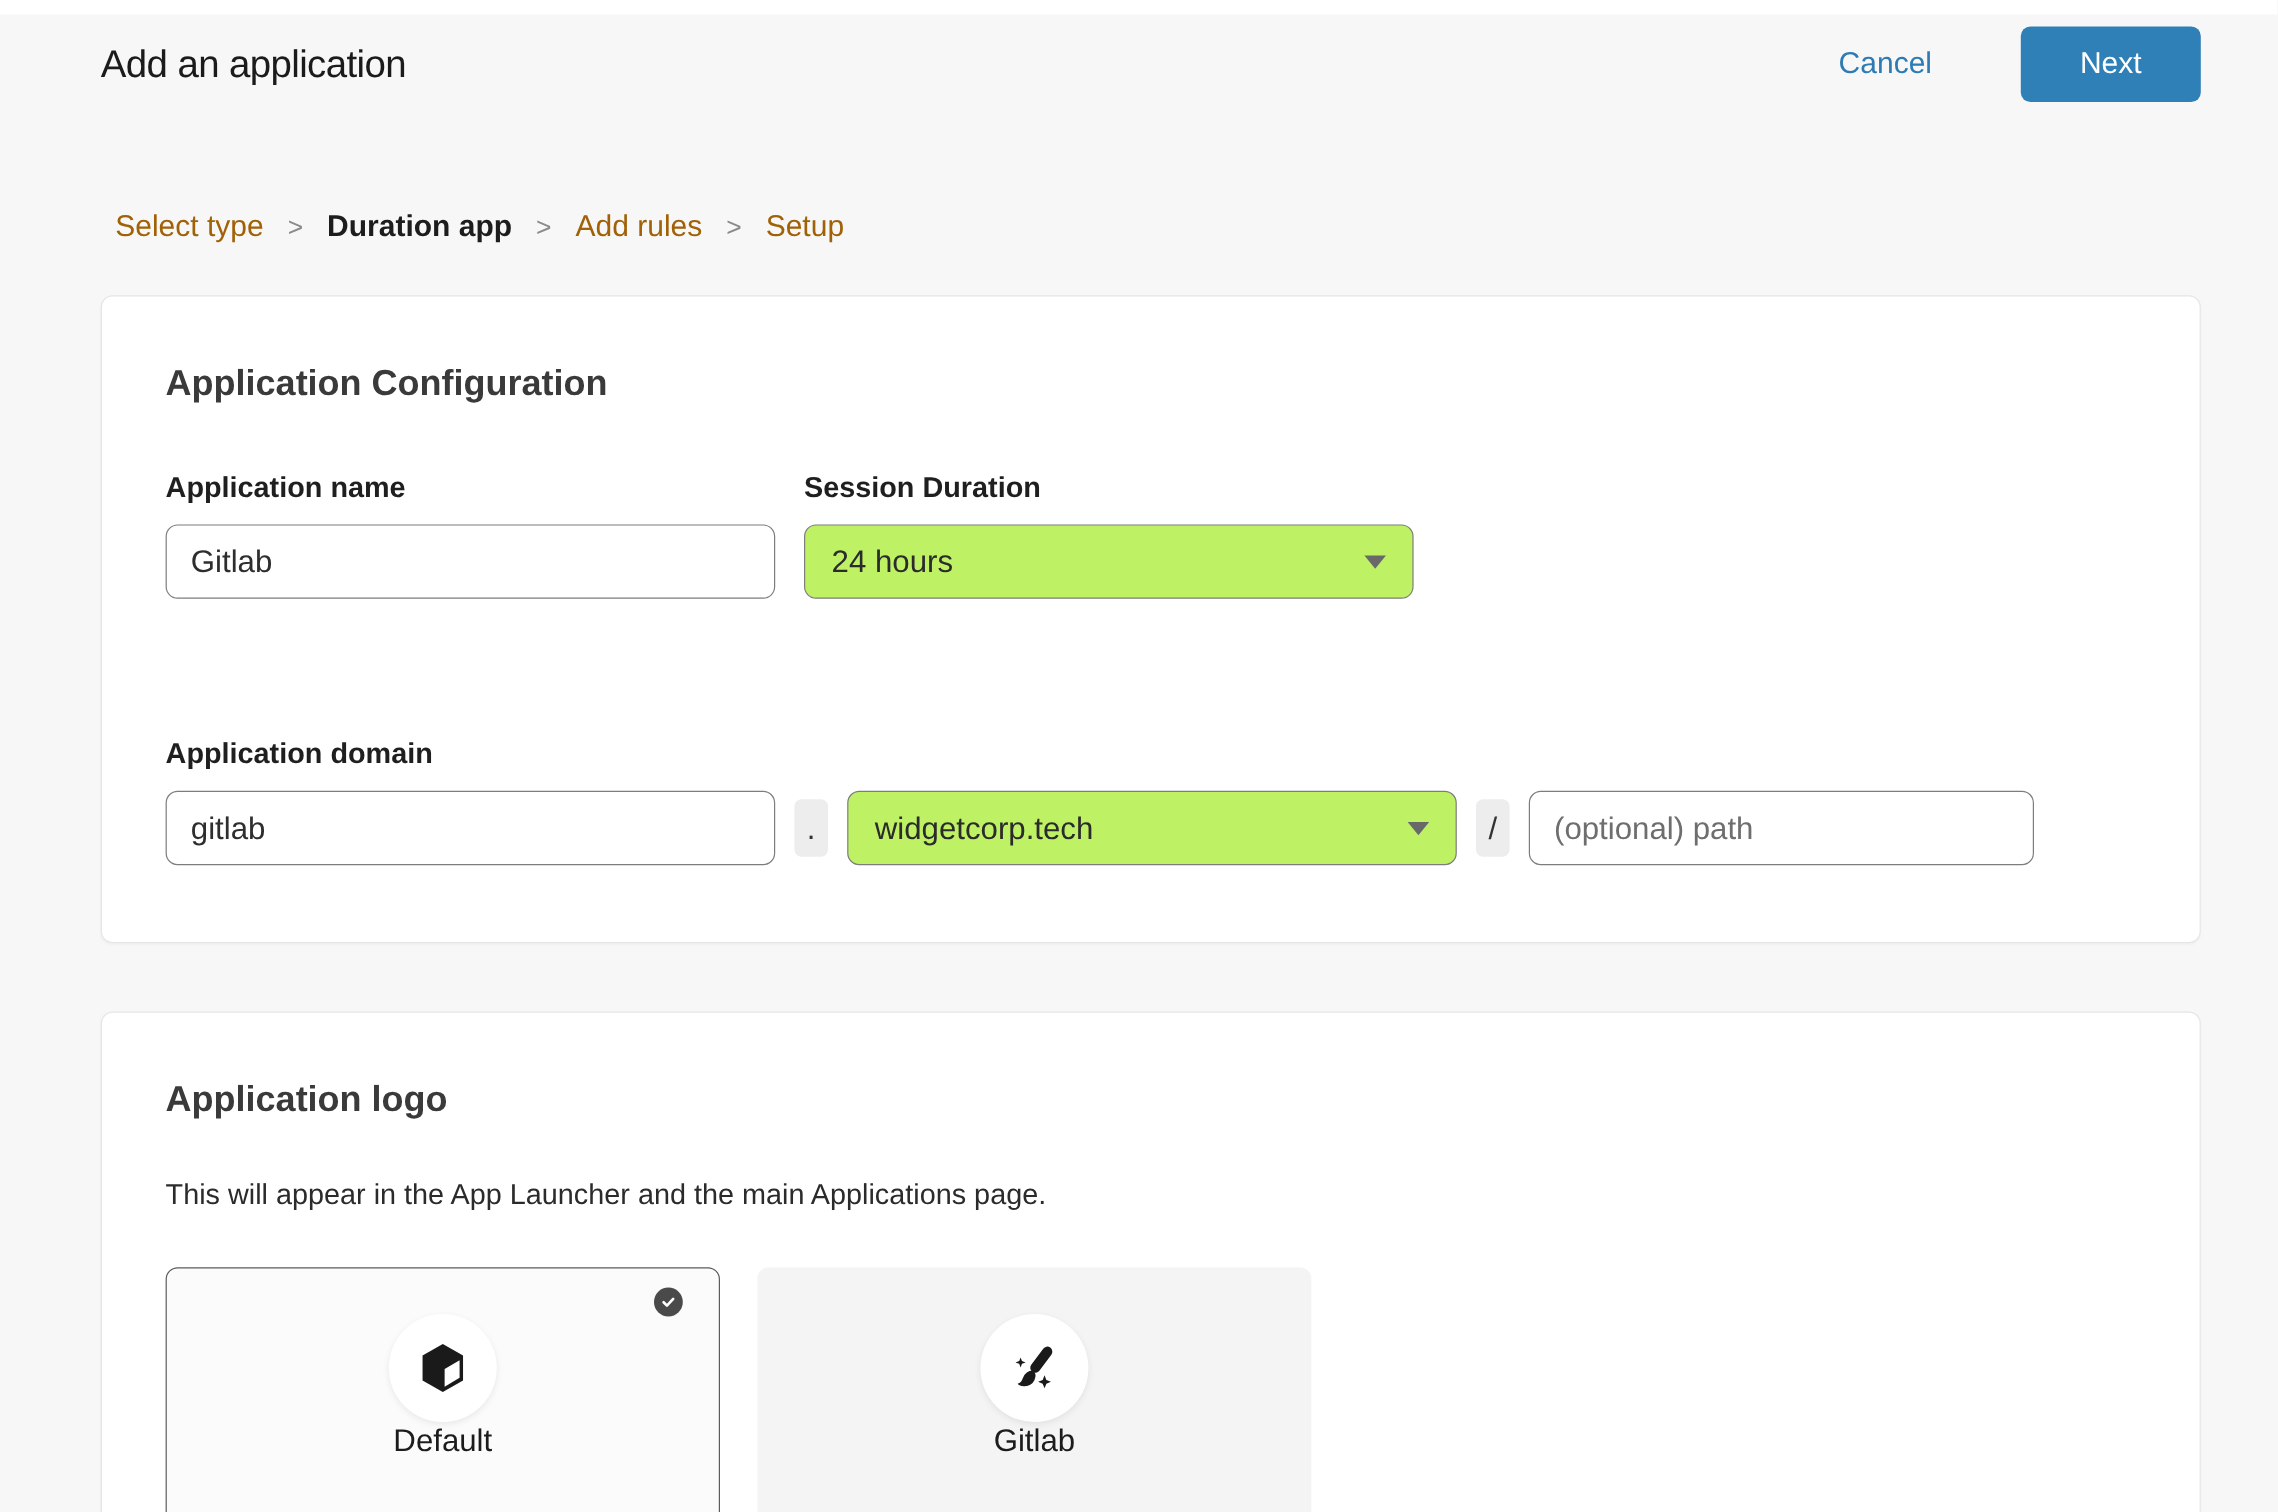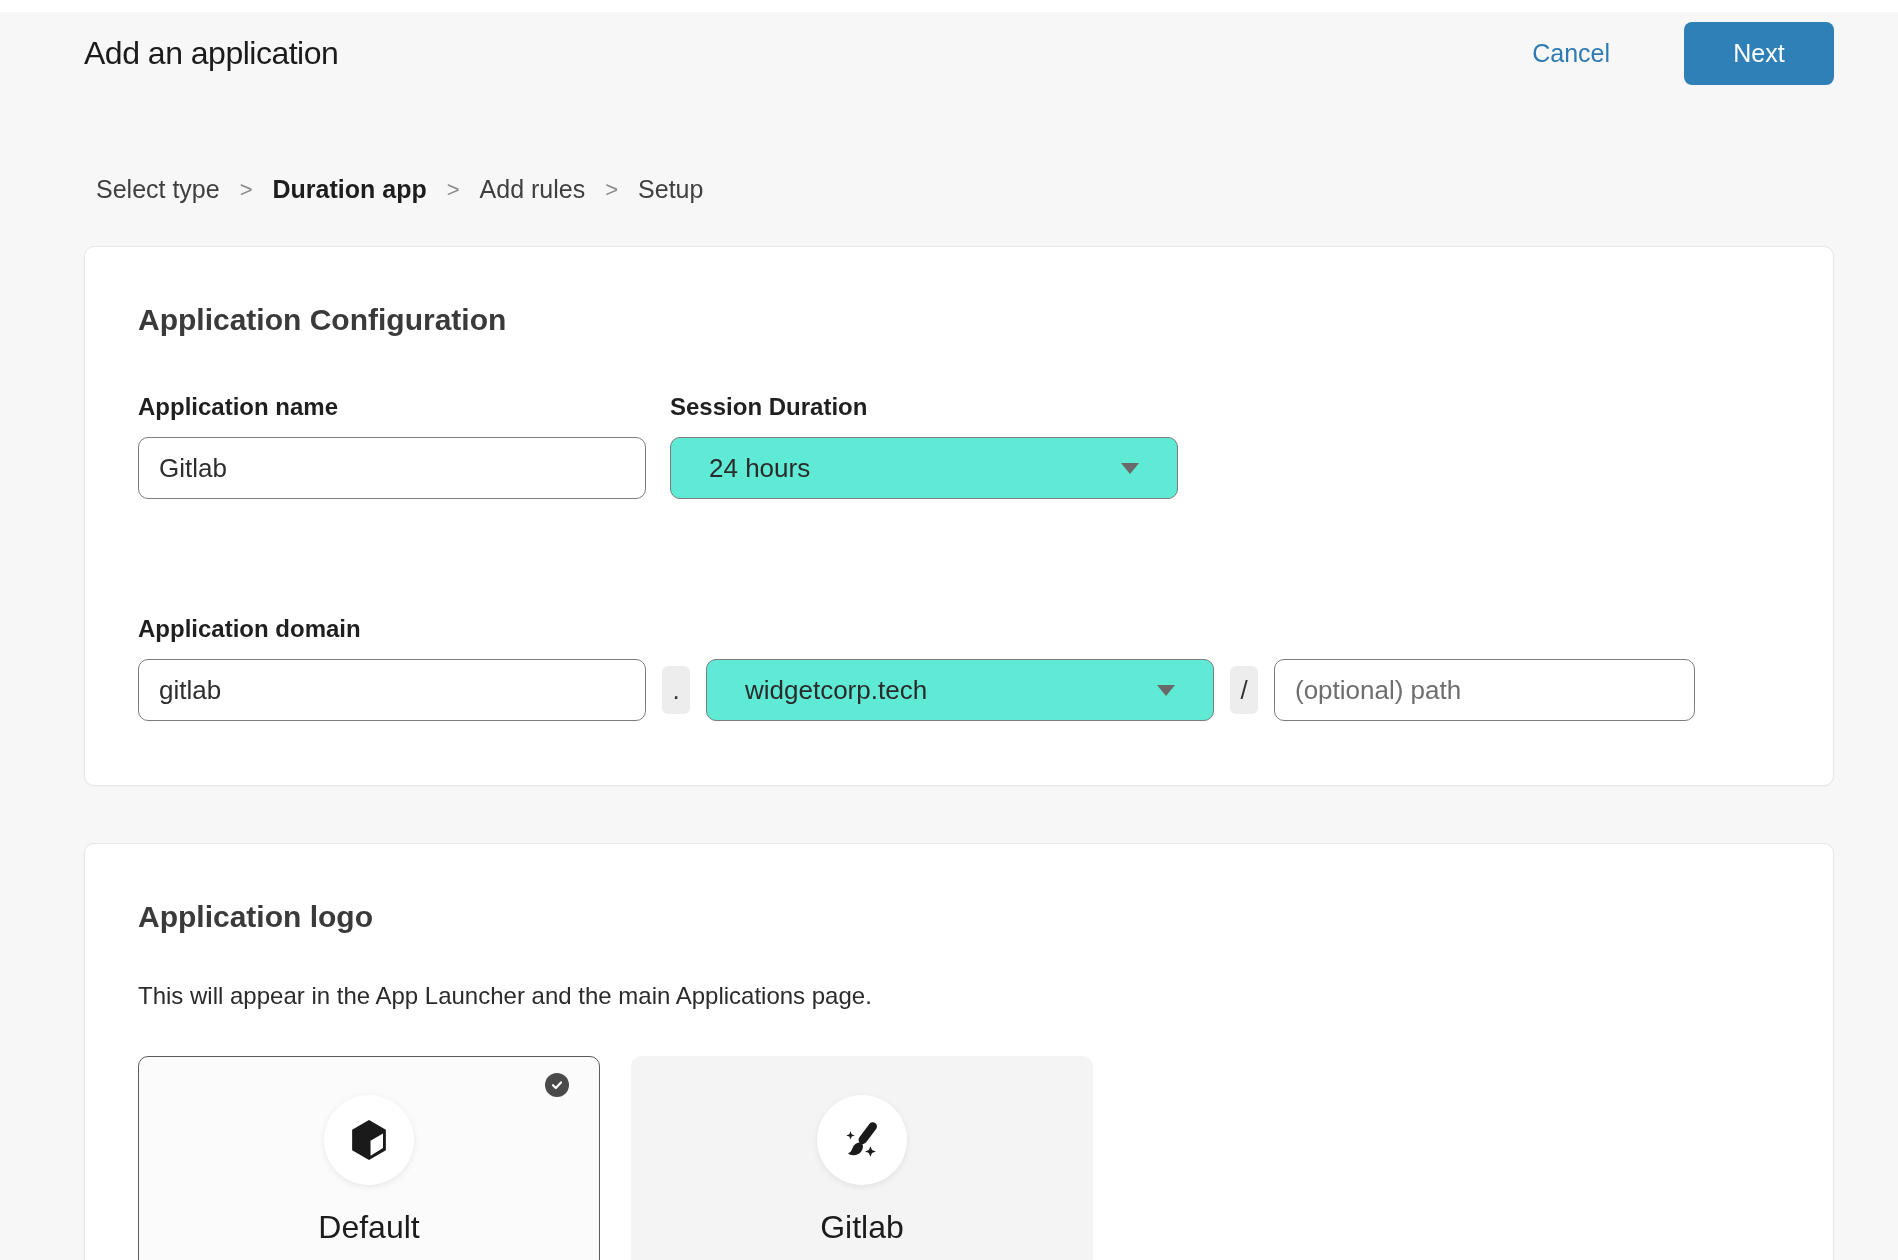--- a/index.html
+++ b/index.html
@@ -28,21 +28,21 @@
     min-width:150px; height:63px; padding:17px 36px;
     background:#2f80b6; color:#ffffff; font-size:25px; font-family:inherit;
     border:none; border-radius:8px; cursor:pointer;
   }
 
   
   .breadcrumb {
     display:flex; align-items:center; gap:20px;
     margin:90px 0 0 96px; font-size:25px; color:#6d6d6d;
   }
-  .crumb { color:#404040; cursor:default; }
+  .crumb { color:#a16207; cursor:default; }
   .crumb.active { color:#1d1d1d; font-weight:bold; }
   .crumb-sep { color:#8a8a8a; font-size:22px; }
 
   
   .card {
     margin:0 64px 0 84px;
     background:#ffffff;
     border:1px solid #e6e6e7;
     border-radius:10px;
     box-shadow:0 1px 2px rgba(0,0,0,0.03);
@@ -59,21 +59,21 @@
   .text-input {
     width:100%; height:62px; border:1.4px solid #7d7d7d; border-radius:10px;
     font-size:26px; font-family:inherit; color:#2e2e2e; padding:0 20px;
     background:#ffffff; outline:none;
   }
   .text-input::placeholder { color:#6e6e6e; }
 
   .select-box {
     width:100%; height:62px; border:1.4px solid #7d7d7d; border-radius:10px;
     display:flex; align-items:center; justify-content:space-between;
-    padding:0 38px; background:#5eead4; cursor:pointer;
+    padding:0 22px; background:#bef264; cursor:pointer;
   }
   .select-value { font-size:26px; color:#2b2b2b; }
   .chevron-down {
     width:0; height:0;
     border-left:9px solid transparent; border-right:9px solid transparent;
     border-top:11px solid #696969;
   }
 
   .domain-label { margin-top:116px; }
   .domain-row { display:flex; align-items:center; gap:16px; margin-top:16px; }
@@ -97,21 +97,21 @@
     position:absolute; top:16px; right:30px; width:24px; height:24px;
     border-radius:50%; background:#4a4a4a;
     display:none; align-items:center; justify-content:center;
   }
   .logo-tile.selected .tile-badge { display:flex; }
   .icon-circle {
     width:90px; height:90px; border-radius:50%; background:#ffffff;
     box-shadow:0 2px 6px rgba(0,0,0,0.08);
     margin:38px auto 0; display:flex; align-items:center; justify-content:center;
   }
-  .tile-label { margin-top:24px; text-align:center; font-size:32px; color:#1c1c1c; }
+  .tile-label { text-align:center; font-size:26px; color:#1c1c1c; }
 </style>
 </head>
 <body>
 
 <div class="topbar"></div>
 
 <div class="header">
   <h1 class="page-title">Add an application</h1>
   <div class="header-actions">
     <button class="cancel-link">Cancel</button>

